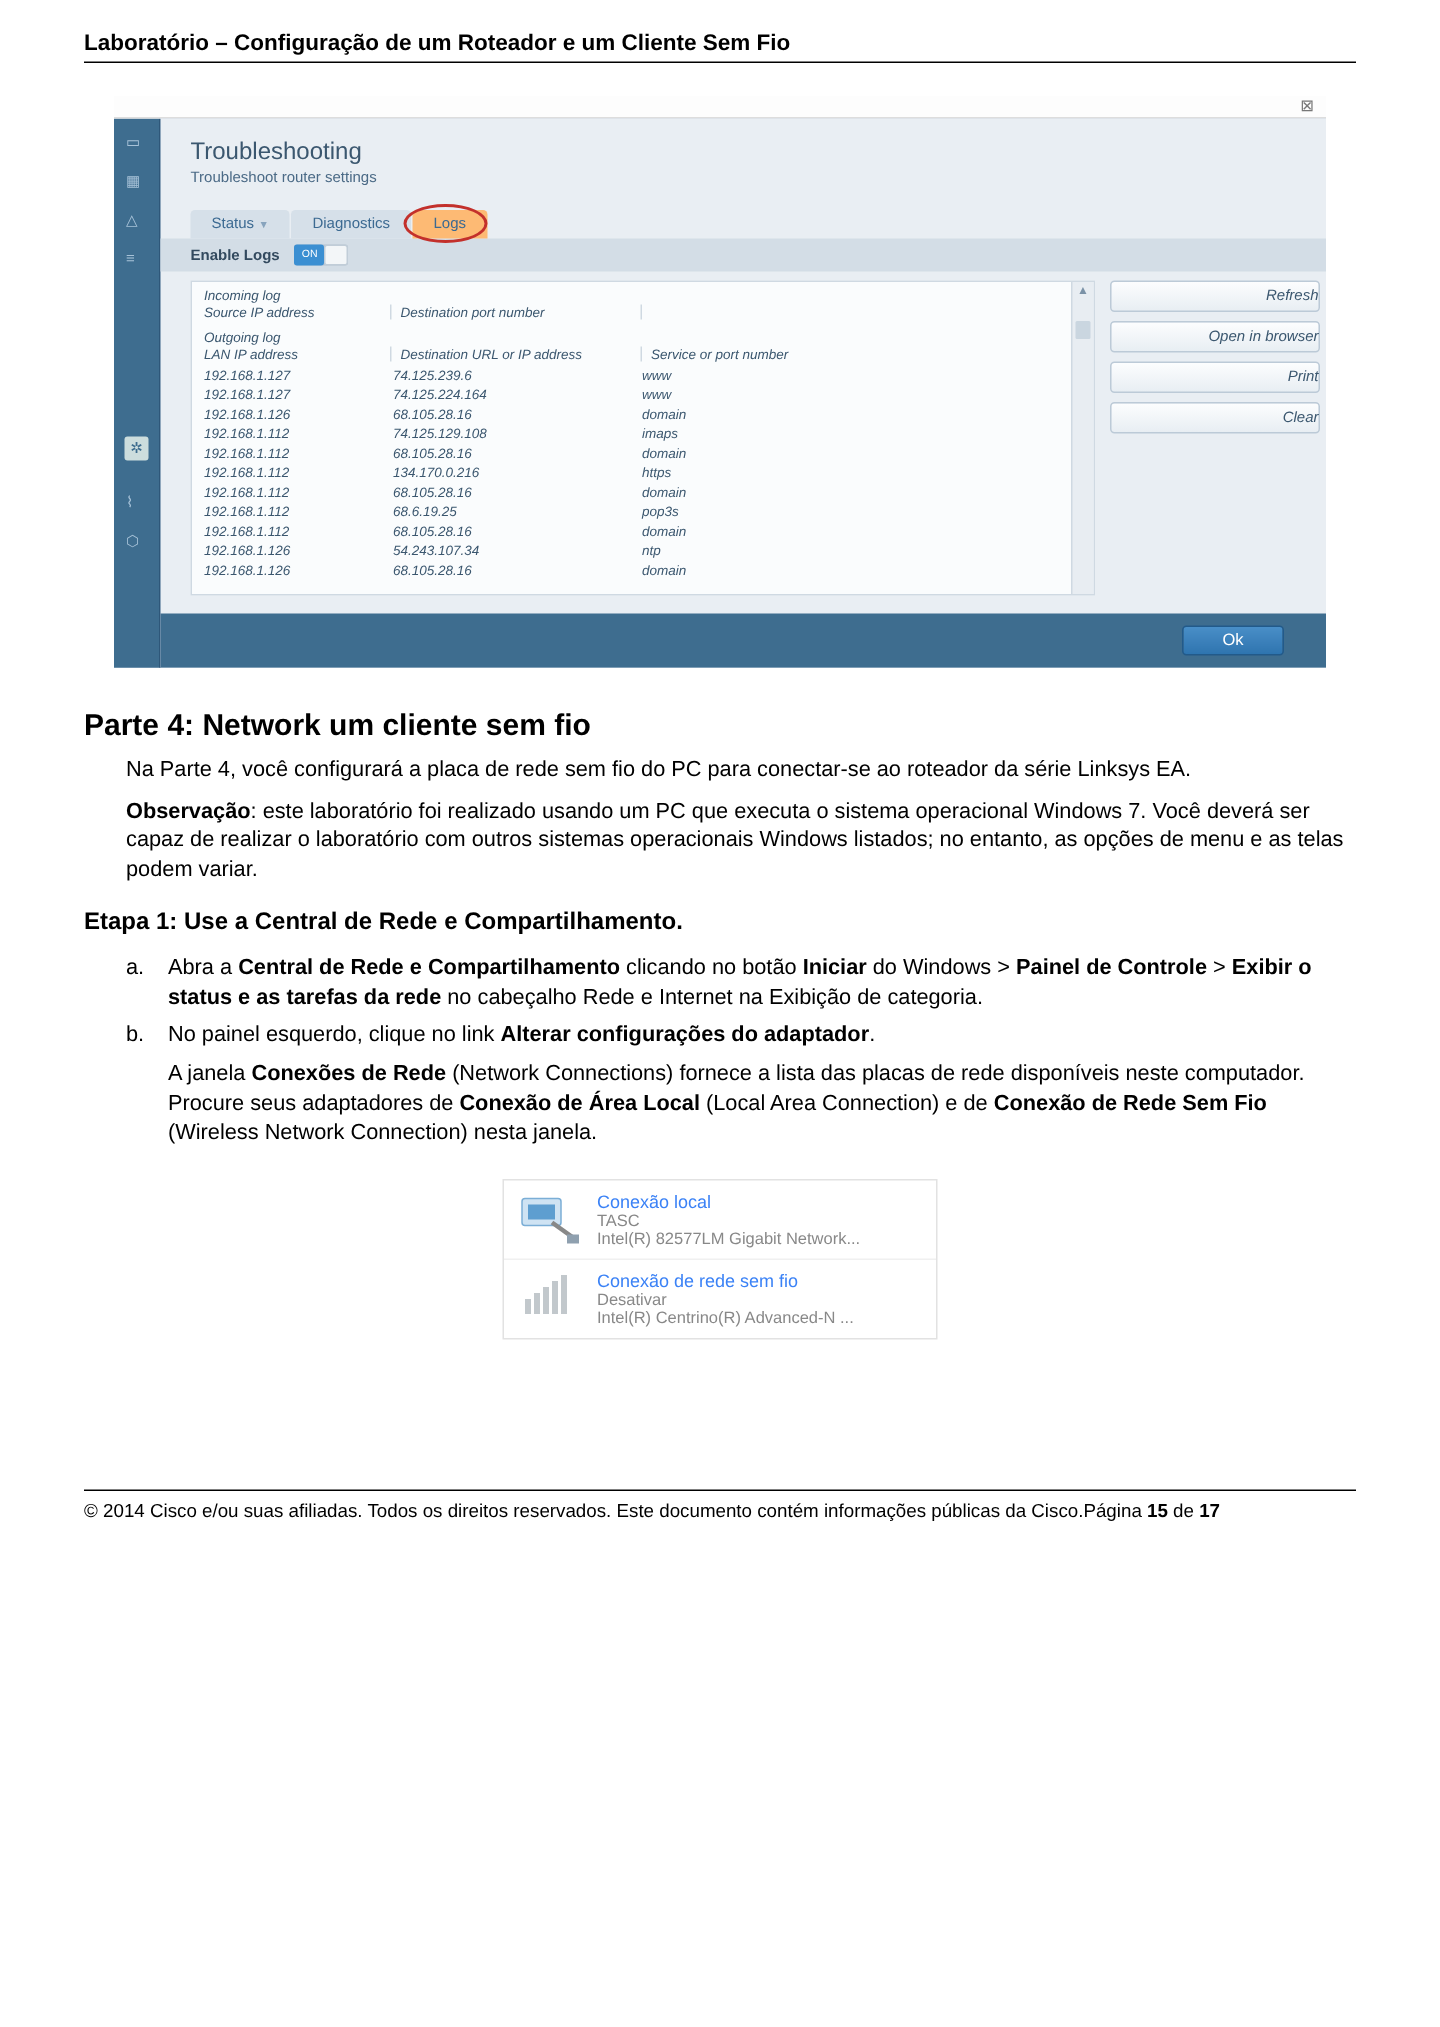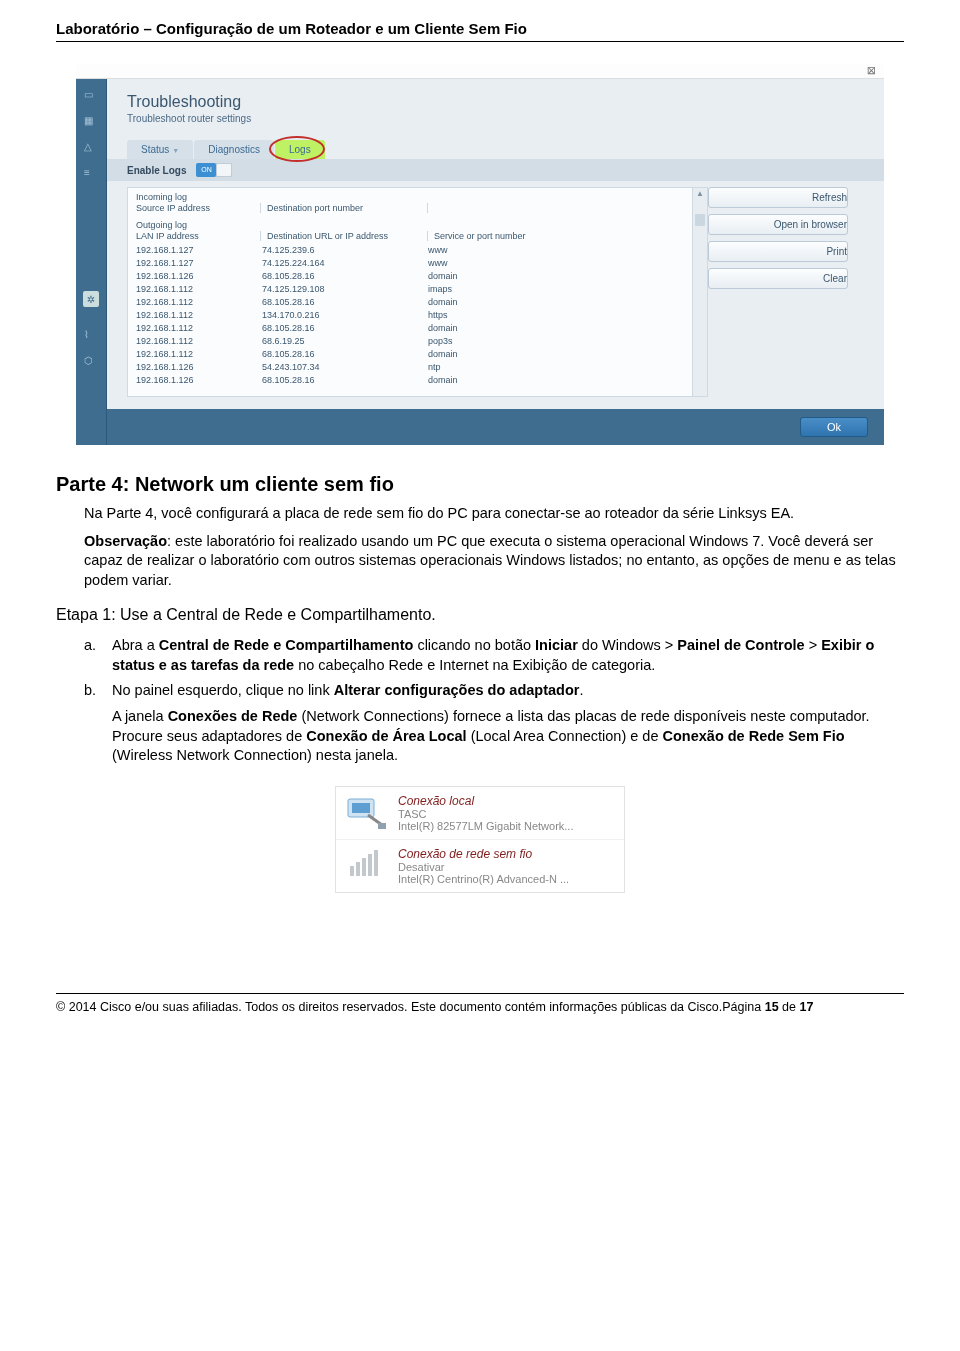--- a/index.html
+++ b/index.html
@@ -99,21 +99,21 @@
     font-size: 10px;
     color: #3c6a92;
     padding: 4px 14px;
     background: #d6e0e9;
     border-top-left-radius: 3px;
     border-top-right-radius: 3px;
     margin-right: 1px;
     position: relative;
   }
   .rw-tab.active {
-    background: #bef264;
+    background: #fdba74;
   }
   .rw-tab-ring {
     position: absolute;
     border: 2px solid #c3302b;
     border-radius: 50%;
     width: 52px;
     height: 22px;
     top: -4px;
     left: -6px;
     pointer-events: none;
@@ -162,22 +162,23 @@
     top: 0;
     width: 16px;
     height: 14px;
     background: #f3f6f8;
     border-radius: 2px;
     border: 1px solid #c1cdd8;
     box-sizing: border-box;
   }
   .rw-log-area {
     display: flex;
-    padding: 6px 36px 12px 20px;
-    gap: 0;
+    padding: 6px 4px 12px 20px;
+    gap: 10px;
+    font-style: italic;
   }
   .rw-log-box {
     flex: 1;
     background: #fafcfd;
     border: 1px solid #cfd9e2;
     padding: 4px 8px 8px 8px;
     position: relative;
     height: 196px;
     overflow: hidden;
   }
@@ -240,21 +241,21 @@
     text-align: right;
     padding: 4px 0;
   }
   .rw-footer {
     background: #3e6d8f;
     height: 36px;
     position: relative;
   }
   .rw-ok-btn {
     position: absolute;
-    right: 16px;
+    right: 28px;
     top: 8px;
     background: linear-gradient(#498ec7, #2e74af);
     color: #fff;
     border-radius: 3px;
     padding: 3px 26px;
     font-size: 11px;
     border: 1px solid #225a8a;
   }
   
   h2.p4 {
@@ -269,21 +270,21 @@
     padding-left: 28px;
   }
   p.obs {
     font-size: 14.5px;
     line-height: 1.35;
     margin: 8px 0 4px 0;
     padding-left: 28px;
   }
   h3.etapa {
     font-size: 16px;
-    font-weight: normal;
+    font-weight: bold;
     margin: 16px 0 12px 0;
   }
   .ol-item {
     display: flex;
     font-size: 14.5px;
     line-height: 1.35;
     margin: 6px 0 6px 28px;
   }
   .ol-marker {
     width: 28px;
@@ -313,21 +314,21 @@
   .win-row + .win-row {
     border-top: 1px solid #f0f0f0;
   }
   .win-icon {
     width: 44px;
     height: 40px;
     position: relative;
     flex-shrink: 0;
   }
   .win-icon svg { width: 44px; height: 40px; }
-  .win-text .t1 { color: #7f1d1d; font-size: 12px; font-style: italic; }
+  .win-text .t1 { color: #3b82f6; font-size: 12px; }
   .win-text .t2 { color: #888; font-size: 11px; }
   .win-text .t3 { color: #888; font-size: 11px; }
   
   .doc-footer {
     border-top: 1.5px solid #000;
     padding-top: 6px;
     font-size: 12.5px;
     display: flex;
     justify-content: flex-start;
     margin-top: 100px;

